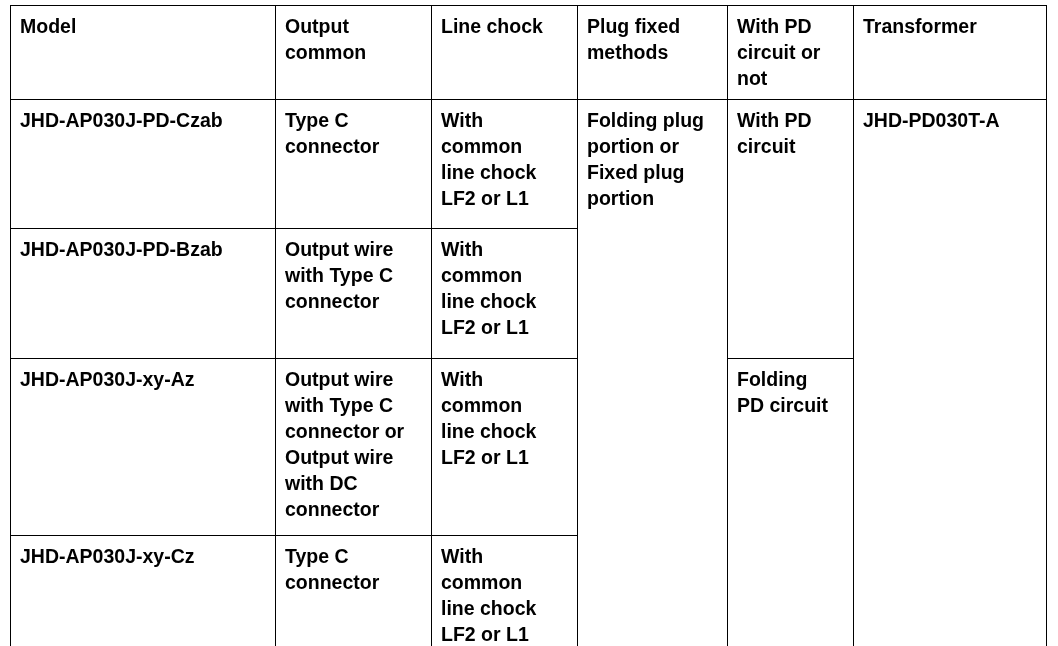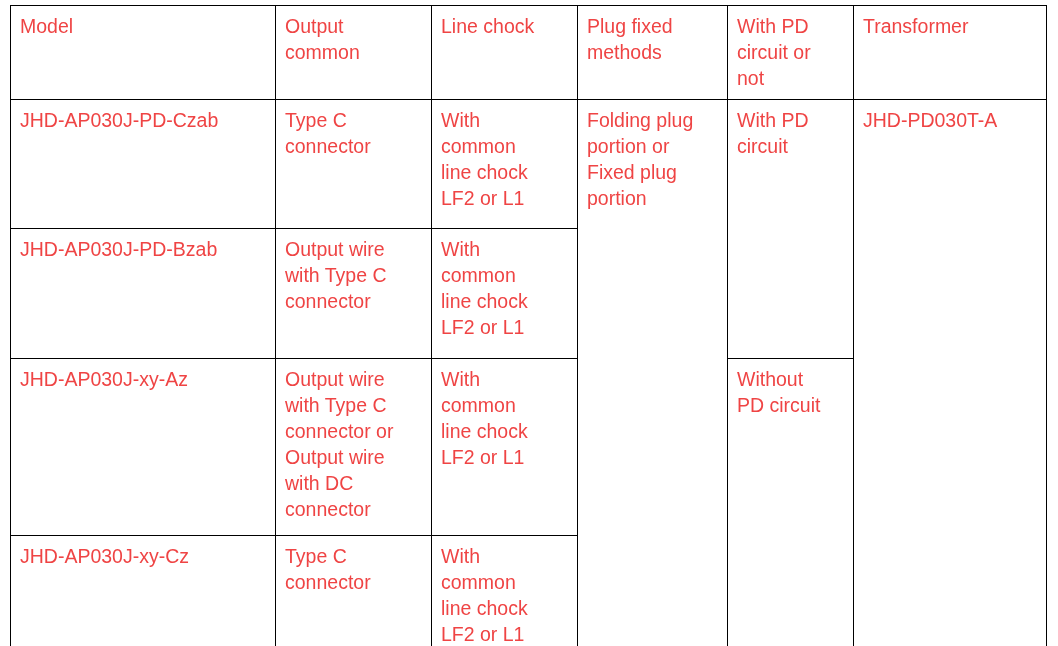--- a/index.html
+++ b/index.html
@@ -29,23 +29,24 @@
     table-layout: fixed;
     background: #ffffff;
   }
   table.spec-table td {
     border: 1px solid #000000;
     vertical-align: top;
     padding: 7px 14px 6px 9px;
     font-size: 19.5px;
     line-height: 26px;
     font-family: "Liberation Sans", sans-serif;
-    color: #ef4444;
+    color: #000000;
     word-wrap: break-word;
     overflow-wrap: break-word;
+    font-weight: bold;
   }
   
   col.c-model       { width: 265px; }
   col.c-output      { width: 156px; }
   col.c-chock       { width: 146px; }
   col.c-plug        { width: 150px; }
   col.c-pd          { width: 126px; }
   col.c-transformer { width: 193px; }
 
   
@@ -156,21 +157,21 @@
 with DC
 connector</span>
       </td>
       <td>
         <span class="cell-text">With
 common
 line chock
 LF2 or L1</span>
       </td>
       <td rowspan="2">
-        <span class="cell-text">Without
+        <span class="cell-text">Folding
 PD circuit</span>
       </td>
     </tr>
 
     <tr class="row-4">
       <td>
         <span class="cell-text">JHD-AP030J-xy-Cz</span>
       </td>
       <td>
         <span class="cell-text">Type C

